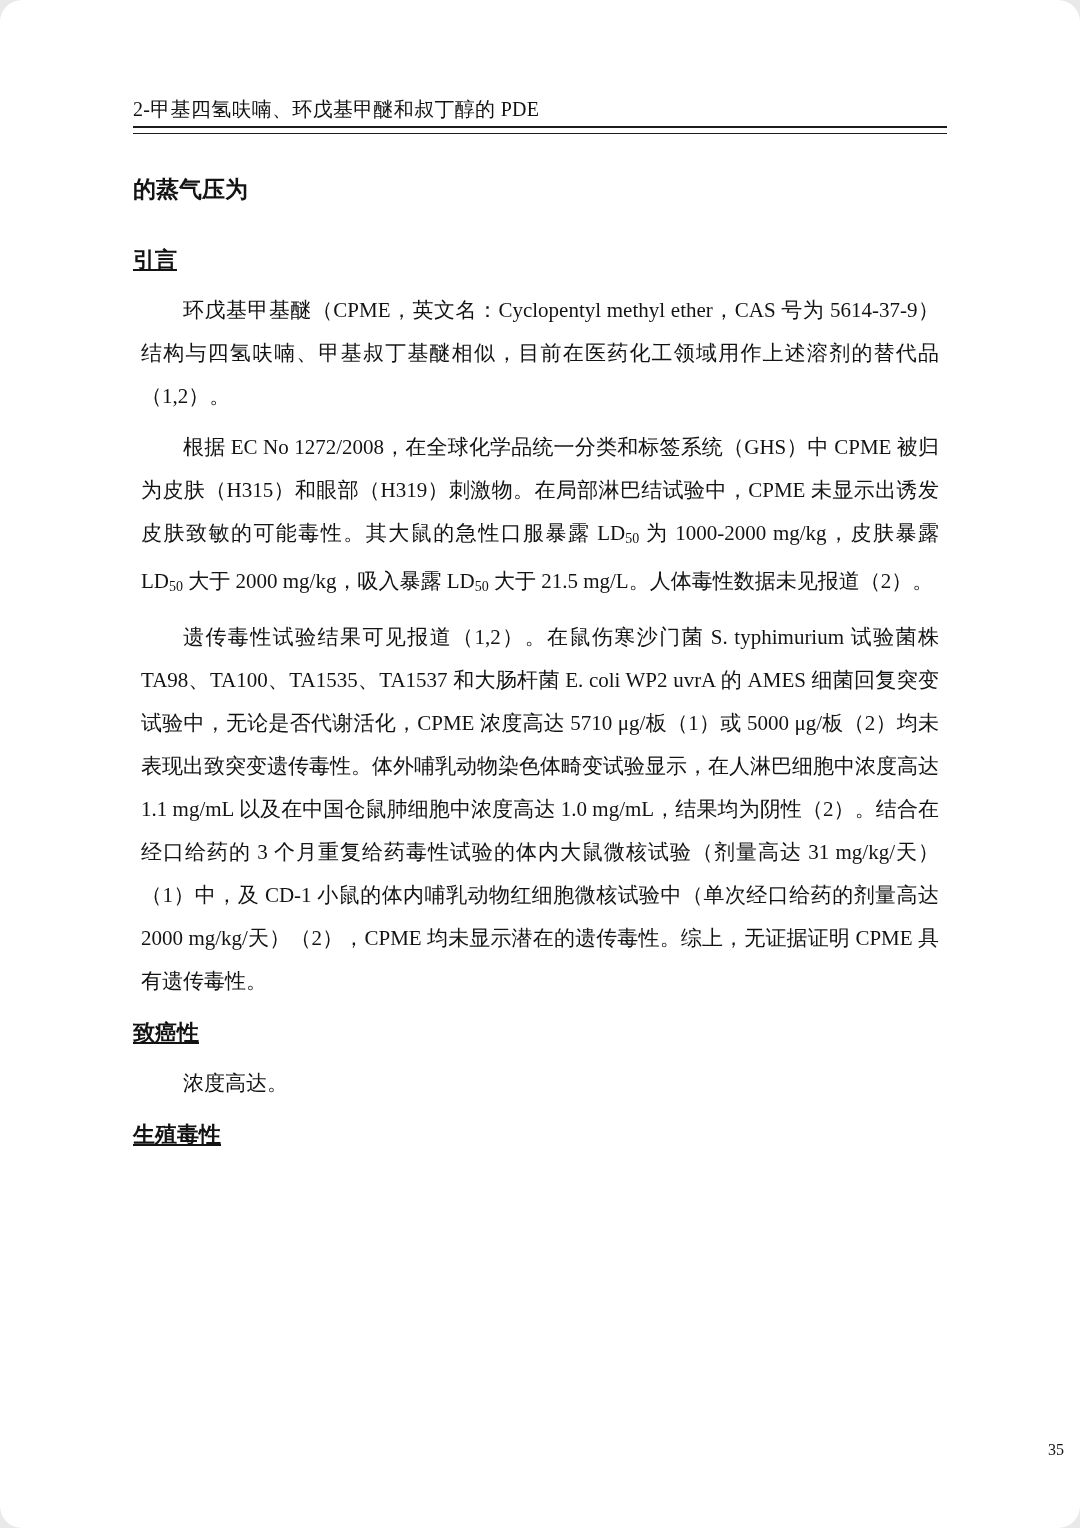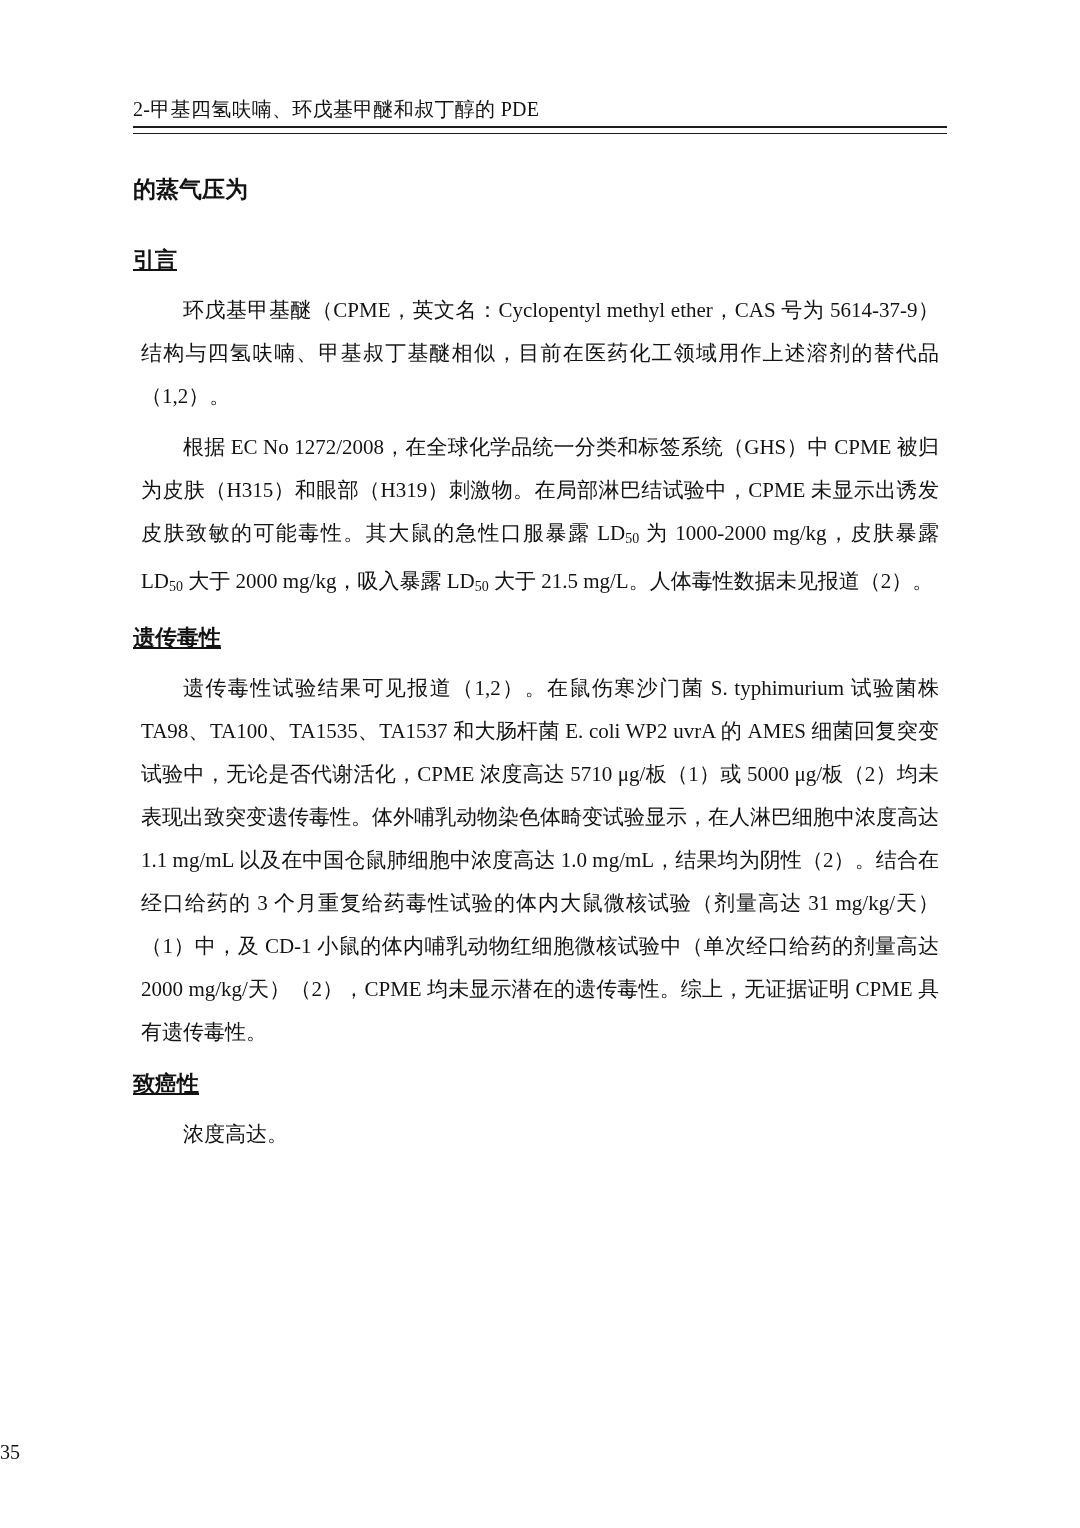--- a/index.html
+++ b/index.html
@@ -5,20 +5,21 @@
   html, body { margin: 0; padding: 0; background: #e9e9e9; }
   .page {
     width: 1080px;
     height: 1528px;
     margin: 0 auto;
     background: #ffffff;
     position: relative;
     overflow: hidden;
     font-family: "Liberation Serif", "DejaVu Serif", serif;
     color: #131313;
+    border-radius: 22px;
   }
   .running-header {
     padding: 96px 133px 0 133px;
   }
   .running-header-text {
     font-size: 20px;
     line-height: 27px;
     letter-spacing: 0.3px;
   }
   .header-rule {
@@ -54,48 +55,48 @@
     text-indent: 2em;
   }
   .italic { }
   .sub {
     font-size: 14px;
     vertical-align: -0.22em;
   }
   .page-number {
     position: absolute;
     left: 0;
-    right: 0;
+    right: 16px;
     top: 1441px;
-    text-align: left;
-    font-size: 20px;
+    text-align: right;
+    font-size: 16px;
   }
 </style>
 </head>
 <body>
 
 <div class="page">
 
   <div class="running-header">
     <div class="running-header-text">2-甲基四氢呋喃、环戊基甲醚和叔丁醇的 PDE</div>
     <div class="header-rule"></div>
   </div>
 
   <div class="content">
 
     <h1 class="doc-title">的蒸气压为</h1>
 
     <h2 class="section-heading first">引言</h2>
     <p class="para"><span>环戊基甲基醚（CPME，英文名：Cyclopentyl methyl ether，CAS 号为 5614-37-9）结构与四氢呋喃、甲基叔丁基醚相似，目前在医药化工领域用作上述溶剂的替代品（1,2）。</span></p>
     <p class="para"><span>根据 EC No 1272/2008，在全球化学品统一分类和标签系统（GHS）中 CPME 被归为皮肤（H315）和眼部（H319）刺激物。在局部淋巴结试验中，CPME 未显示出诱发皮肤致敏的可能毒性。其大鼠的急性口服暴露 LD</span><span class="sub">50</span><span> 为 1000-2000 mg/kg，皮肤暴露 LD</span><span class="sub">50</span><span> 大于 2000 mg/kg，吸入暴露 LD</span><span class="sub">50</span><span> 大于 21.5 mg/L。人体毒性数据未见报道（2）。</span></p>
 
-    <h2 class="section-heading">遗传毒性</h2>
     <p class="para"><span>遗传毒性试验结果可见报道（1,2）。在鼠伤寒沙门菌 </span><span class="italic">S. typhimurium</span><span> 试验菌株 TA98、TA100、TA1535、TA1537 和大肠杆菌 </span><span class="italic">E. coli</span><span> WP2 </span><span class="italic">uvrA</span><span> 的 AMES 细菌回复突变试验中，无论是否代谢活化，CPME 浓度高达 5710 μg/板（1）或 5000 μg/板（2）均未表现出致突变遗传毒性。体外哺乳动物染色体畸变试验显示，在人淋巴细胞中浓度高达 1.1 mg/mL 以及在中国仓鼠肺细胞中浓度高达 1.0 mg/mL，结果均为阴性（2）。结合在经口给药的 3 个月重复给药毒性试验的体内大鼠微核试验（剂量高达 31 mg/kg/天）（1）中，及 CD-1 小鼠的体内哺乳动物红细胞微核试验中（单次经口给药的剂量高达 2000 mg/kg/天）（2），CPME 均未显示潜在的遗传毒性。综上，无证据证明 CPME 具有遗传毒性。</span></p>
 
     <h2 class="section-heading">致癌性</h2>
     <p class="para"><span>浓度高达。</span></p>
 
+    <h2 class="section-heading">生殖毒性</h2>
 
   </div>
 
   <div class="page-number">35</div>
 
 </div>
 
 </body></html>

